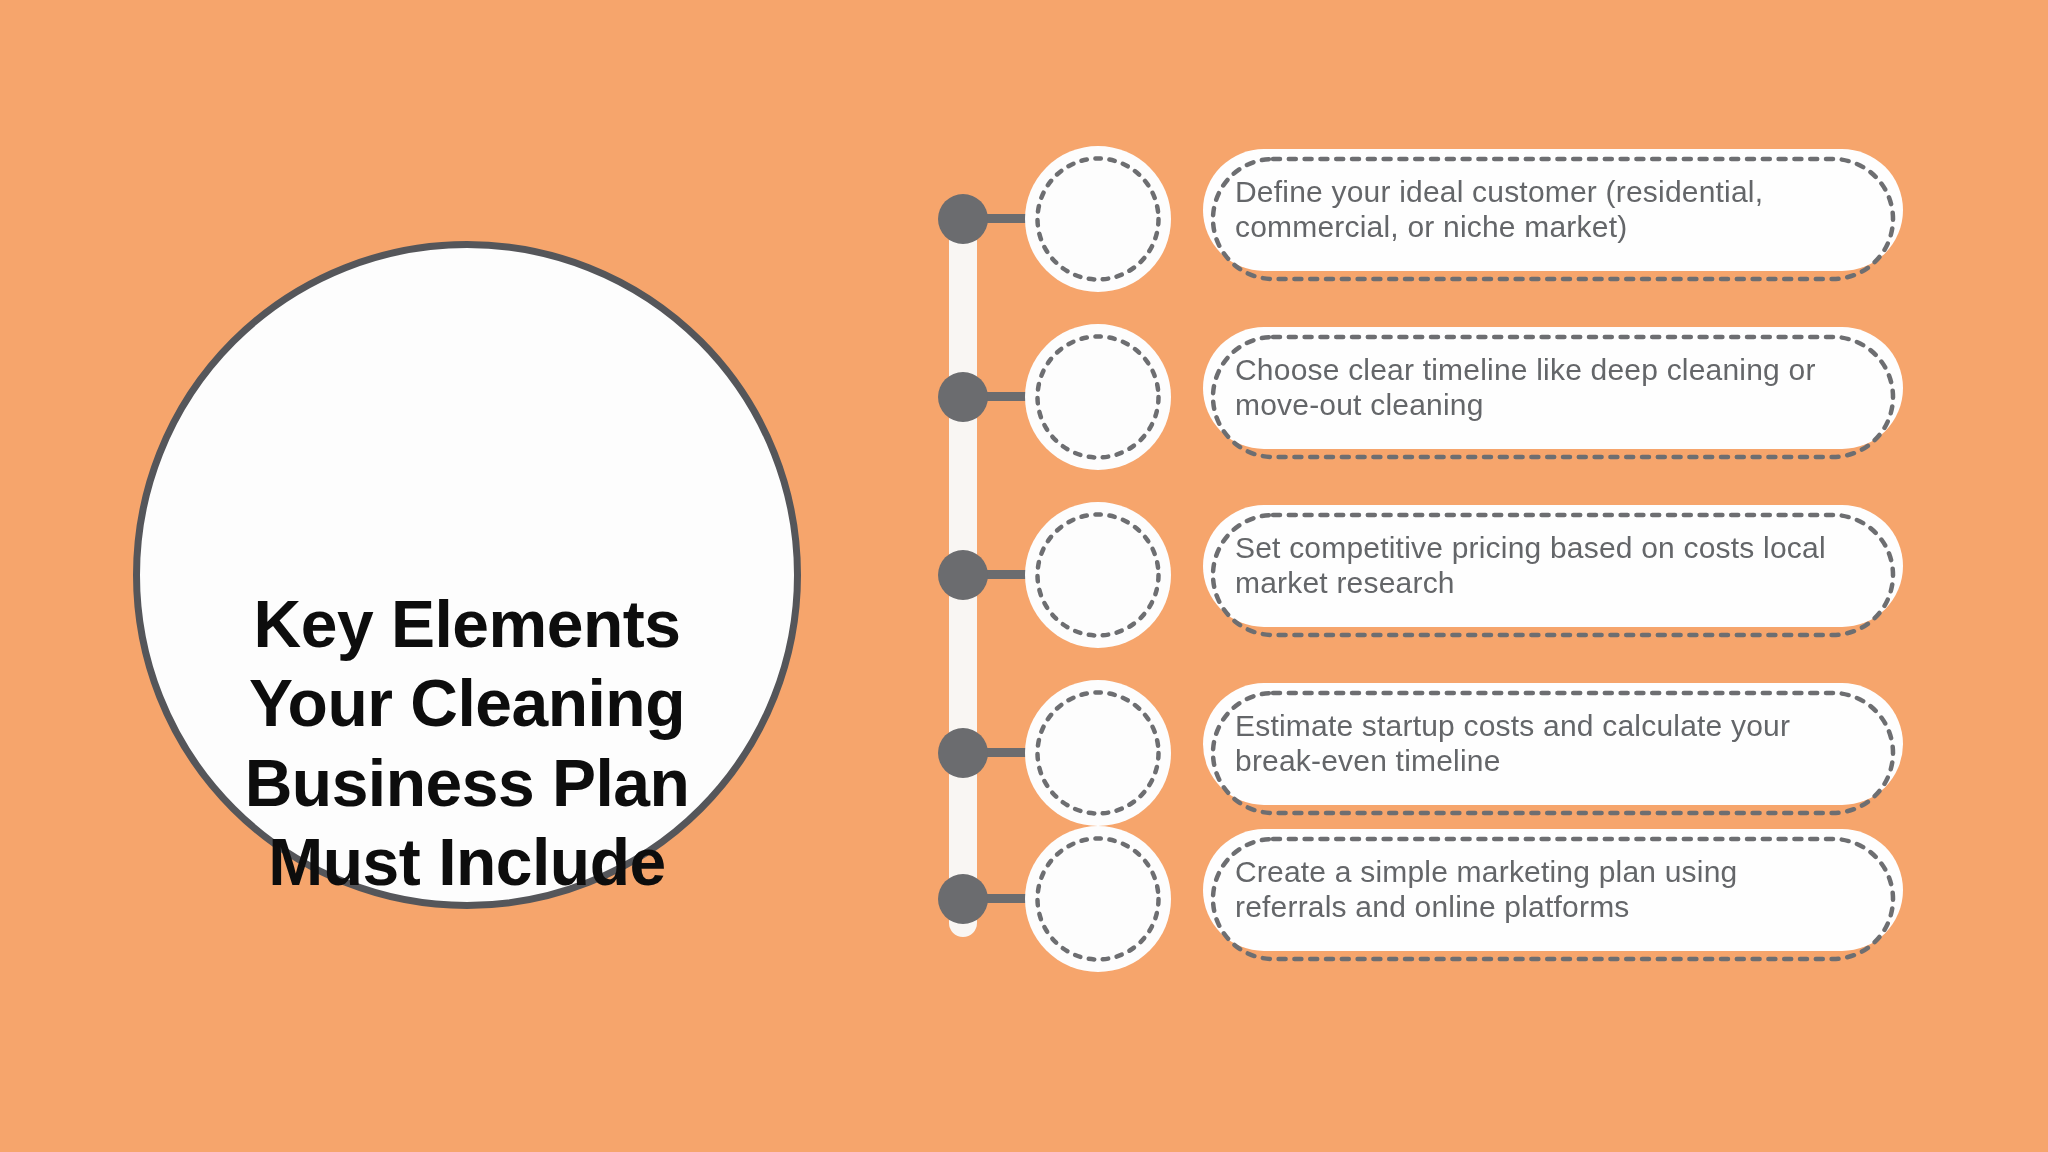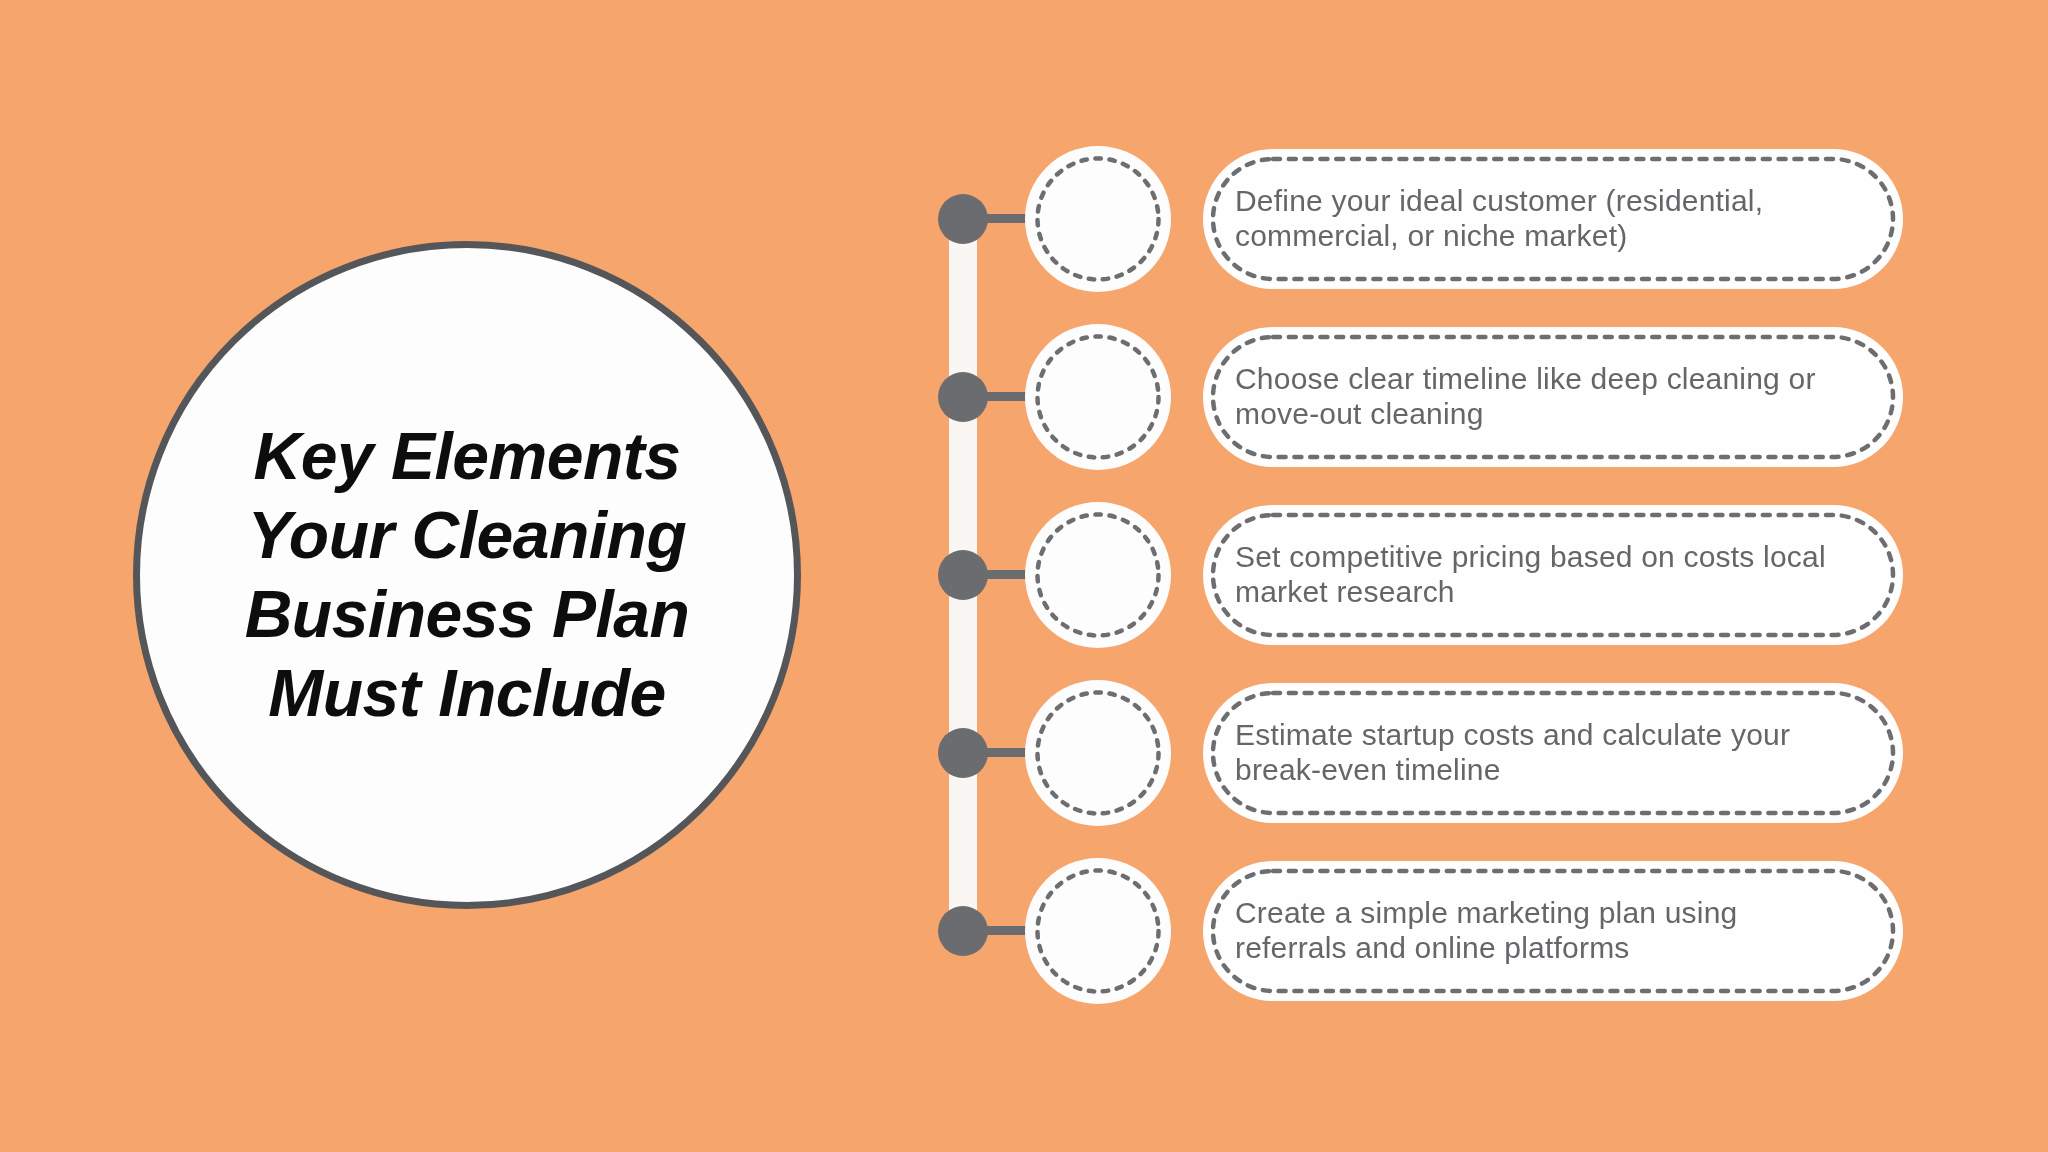--- a/index.html
+++ b/index.html
@@ -23,23 +23,22 @@
   }
   
   .hero-circle{
     position:absolute;
     left:133px;top:241px;
     width:668px;height:668px;
     box-sizing:border-box;
     background:var(--circle-bg);
     border:7px solid var(--circle-border);
     border-radius:50%;
-    display:flex;align-items:center;justify-content:center;
+    display:flex;align-items:flex-end;justify-content:center;
     text-align:center;
-    font-style:italic;
   }
   .hero-title{
     font-size:66px;
     line-height:1.2;
     font-weight:700;
     color:var(--title-text);
     white-space:pre-line;
     letter-spacing:-0.5px;
   }
   
@@ -73,21 +72,21 @@
     position:absolute;
     left:87px;top:0;
     width:146px;height:146px;
     border-radius:50%;
     background:var(--circle-bg);
   }
   .step-circle svg{position:absolute;left:0;top:0;}
   .step-card{
     position:absolute;
     left:265px;top:3px;
-    width:700px;height:140px;
+    width:700px;height:122px;
     border-radius:70px;
     background:var(--card-bg);
   }
   .step-card svg{position:absolute;left:0;top:0;}
   .step-text{
     position:absolute;
     left:32px;right:46px;top:0;bottom:0;
     display:flex;align-items:center;
     font-size:30px;
     line-height:1.16;
@@ -174,21 +173,21 @@
     </div>
     <div class="step-card">
       <svg width="700" height="140">
         <rect class="dashed cardborder" x="10" y="10" width="680" height="120" rx="60" ry="60"></rect>
       </svg>
       <div class="step-text">Estimate startup costs and calculate your
 break-even timeline</div>
     </div>
   </div>
 
-  <div class="row" style="top:858px">
+  <div class="row" style="top:826px">
     <div class="connector"></div>
     <div class="node-dot"></div>
     <div class="step-circle">
       <svg width="146" height="146">
         <circle class="dashed ring" cx="73" cy="73" r="60.5"></circle>
       </svg>
     </div>
     <div class="step-card">
       <svg width="700" height="140">
         <rect class="dashed cardborder" x="10" y="10" width="680" height="120" rx="60" ry="60"></rect>

